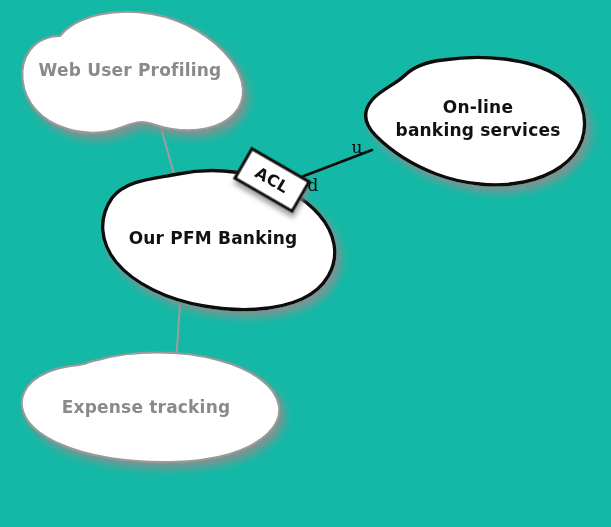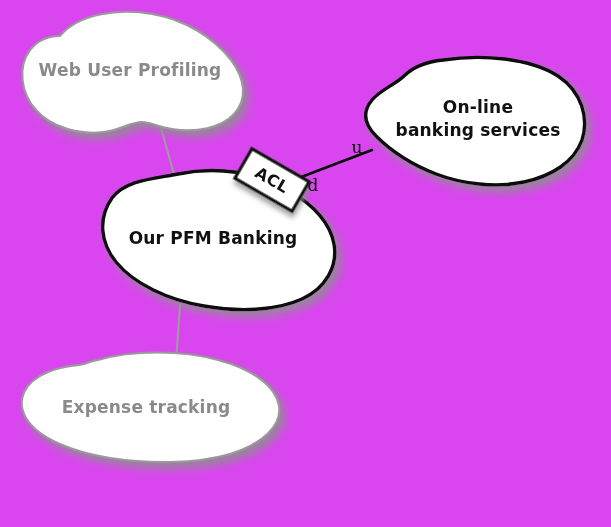--- a/index.html
+++ b/index.html
@@ -8,21 +8,21 @@
     padding: 0;
     background: #ffffff;
   }
   body {
     font-family: "DejaVu Sans", sans-serif;
   }
   #canvas {
     position: relative;
     width: 611px;
     height: 527px;
-    background: #d946ef;
+    background: #14b8a6;
     overflow: hidden;
   }
   #diagram-svg {
     position: absolute;
     left: 0;
     top: 0;
     width: 611px;
     height: 527px;
   }
   .node-label {

